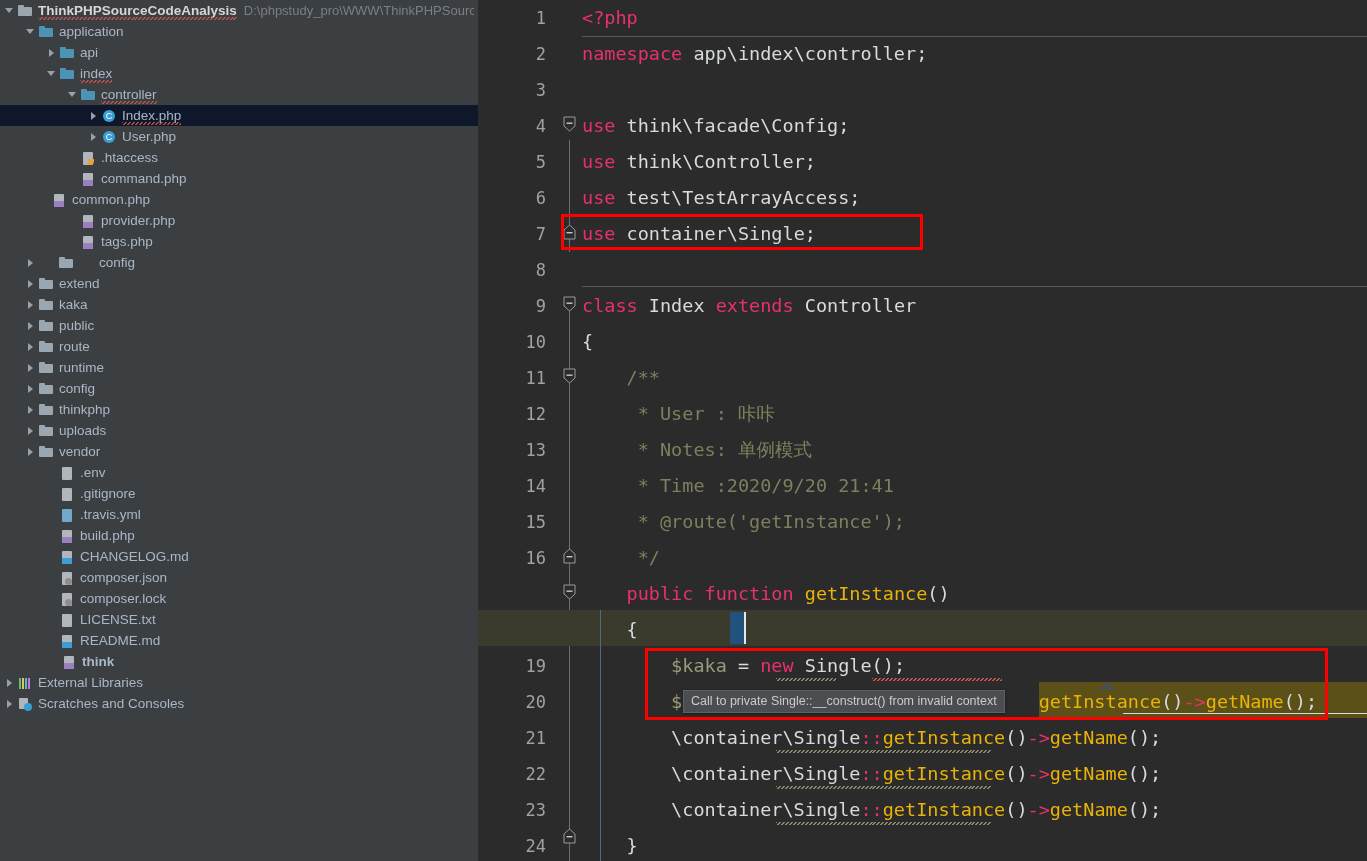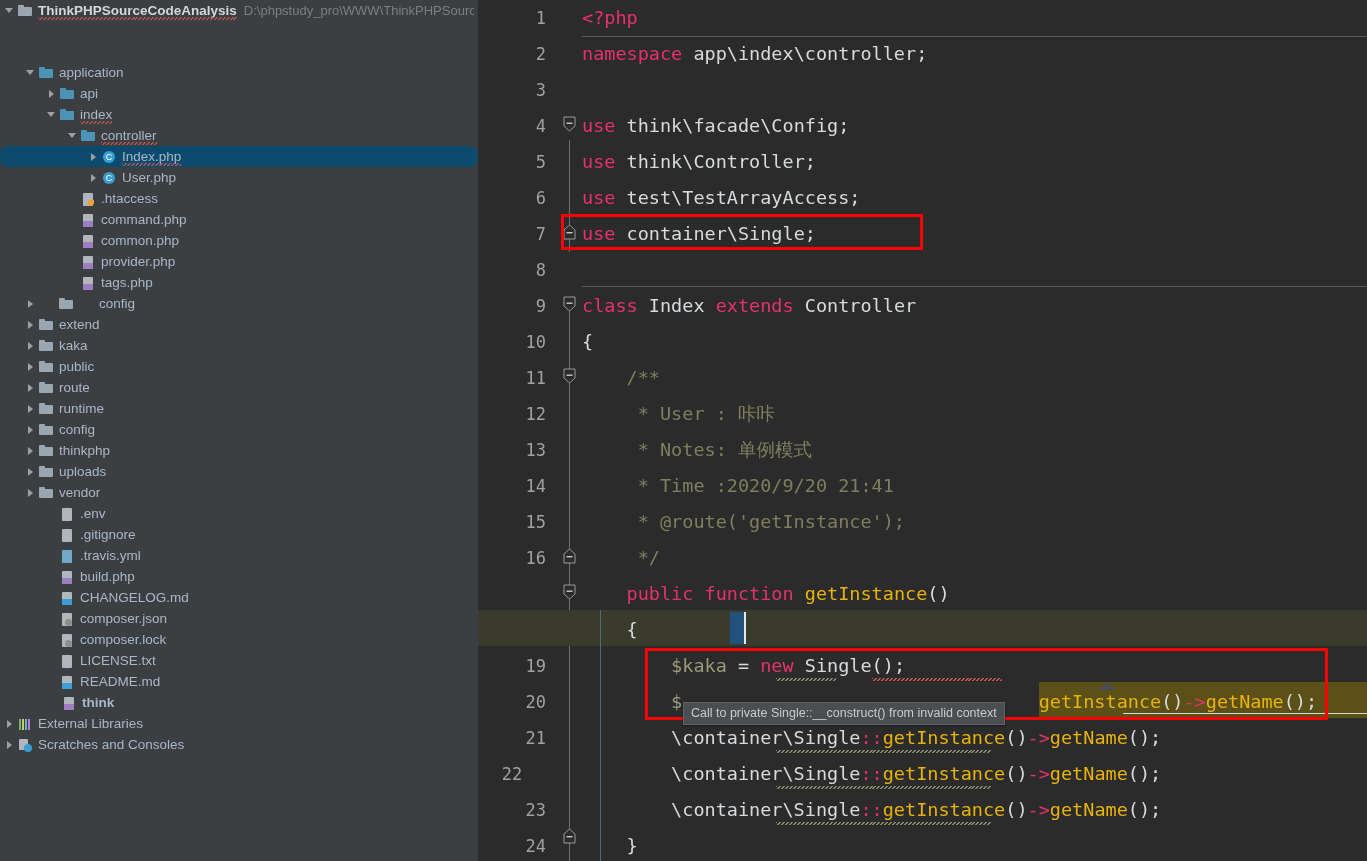--- a/index.html
+++ b/index.html
@@ -22,21 +22,21 @@
   .tree-row {
     height:21px;
     display:flex;
     align-items:center;
     white-space:nowrap;
     position:relative;
     font-size:13.5px;
     color:#a9b7c6;
     padding-right:4px;
   }
-  .tree-row.selected { background:#0c4a6e;border-radius:8px; }
+  .tree-row.selected { background:#0f172a; }
   .arrow {
     width:11px; height:11px;
     flex:0 0 11px;
     position:relative;
     margin-right:2px;
   }
   .arrow.none::before { content:none; }
   .arrow.closed::before {
     content:"";
     position:absolute; left:3px; top:2px;
@@ -237,21 +237,21 @@
 <div class="ide">
 
   <div class="project-panel">
     <div id="tree-root">
         <div class="tree-row" style="padding-left: 4px;">
           <span class="arrow open"></span>
           <span class="ticon ic-folder"></span>
           <span class="tlabel bold typo">ThinkPHPSourceCodeAnalysis</span>
           <span class="tpath">D:\phpstudy_pro\WWW\ThinkPHPSourceCo</span>
         </div>
-        <div class="tree-row" style="padding-left: 25px; margin-top: 41px;">
+        <div class="tree-row" style="padding-left: 25px;">
           <span class="arrow open"></span>
           <span class="ticon ic-folder ic-folder-src"></span>
           <span class="tlabel">application</span>
         </div>
         <div class="tree-row" style="padding-left: 46px;">
           <span class="arrow closed"></span>
           <span class="ticon ic-folder ic-folder-src"></span>
           <span class="tlabel">api</span>
         </div>
         <div class="tree-row" style="padding-left: 46px;">
@@ -277,21 +277,21 @@
         <div class="tree-row" style="padding-left: 67px;">
           <span class="arrow none"></span>
           <span class="ticon ic-file ic-ht"></span>
           <span class="tlabel">.htaccess</span>
         </div>
         <div class="tree-row" style="padding-left: 67px;">
           <span class="arrow none"></span>
           <span class="ticon ic-file ic-php"></span>
           <span class="tlabel">command.php</span>
         </div>
-        <div class="tree-row" style="padding-left: 67px;">
+        <div class="tree-row" style="padding-left: 38px;">
           <span class="arrow none"></span>
           <span class="ticon ic-file ic-php"></span>
           <span class="tlabel">common.php</span>
         </div>
         <div class="tree-row" style="padding-left: 67px;">
           <span class="arrow none"></span>
           <span class="ticon ic-file ic-php"></span>
           <span class="tlabel">provider.php</span>
         </div>
         <div class="tree-row" style="padding-left: 67px;">
@@ -430,21 +430,21 @@
           <div class="ln" style="top: 396px;">12</div>
           <div class="ln" style="top: 432px;">13</div>
           <div class="ln" style="top: 468px;">14</div>
           <div class="ln" style="top: 504px;">15</div>
           <div class="ln" style="top: 540px;">16</div>
           <div class="ln" style="top: 576px; margin-left: 32px;">17</div>
           <div class="ln" style="top: 612px;">18</div>
           <div class="ln" style="top: 648px;">19</div>
           <div class="ln" style="top: 684px;">20</div>
           <div class="ln" style="top: 720px;">21</div>
-          <div class="ln" style="top: 756px; text-align: center;">22</div>
+          <div class="ln" style="top: 756px;">22</div>
           <div class="ln" style="top: 792px;">23</div>
           <div class="ln" style="top: 828px;">24</div>
         </div>
     </div>
 
     <div class="fold-col">
 
       <div class="fold-line" style="top:140px;height:112px;"></div>
       <div class="fold-line" style="top:300px;height:561px;"></div>
       <div class="fold-line" style="top:382px;height:178px;"></div>
@@ -540,15 +540,15 @@
       <div class="wavy gray" style="left:194px;top:786px;width:215px;"></div>
       <div class="wavy gray" style="left:194px;top:822px;width:215px;"></div>
 
       <div class="uline" style="left:541px;top:713px;width:300px;"></div>
     </div>
 
     <div class="annot" style="left:83px;top:214px;width:362px;height:36px;"></div>
     <div class="annot" style="left:167px;top:648px;width:683px;height:72px;"></div>
 
     <div class="tt-arrow" style="left:620px;top:682px;"></div>
-    <div class="tooltip" style="left:205px;top:690px;margin-top:12px;">Call to private Single::__construct() from invalid context</div>
+    <div class="tooltip" style="left:205px;top:690px;">Call to private Single::__construct() from invalid context</div>
   </div>
 </div>
 
 </body></html>

